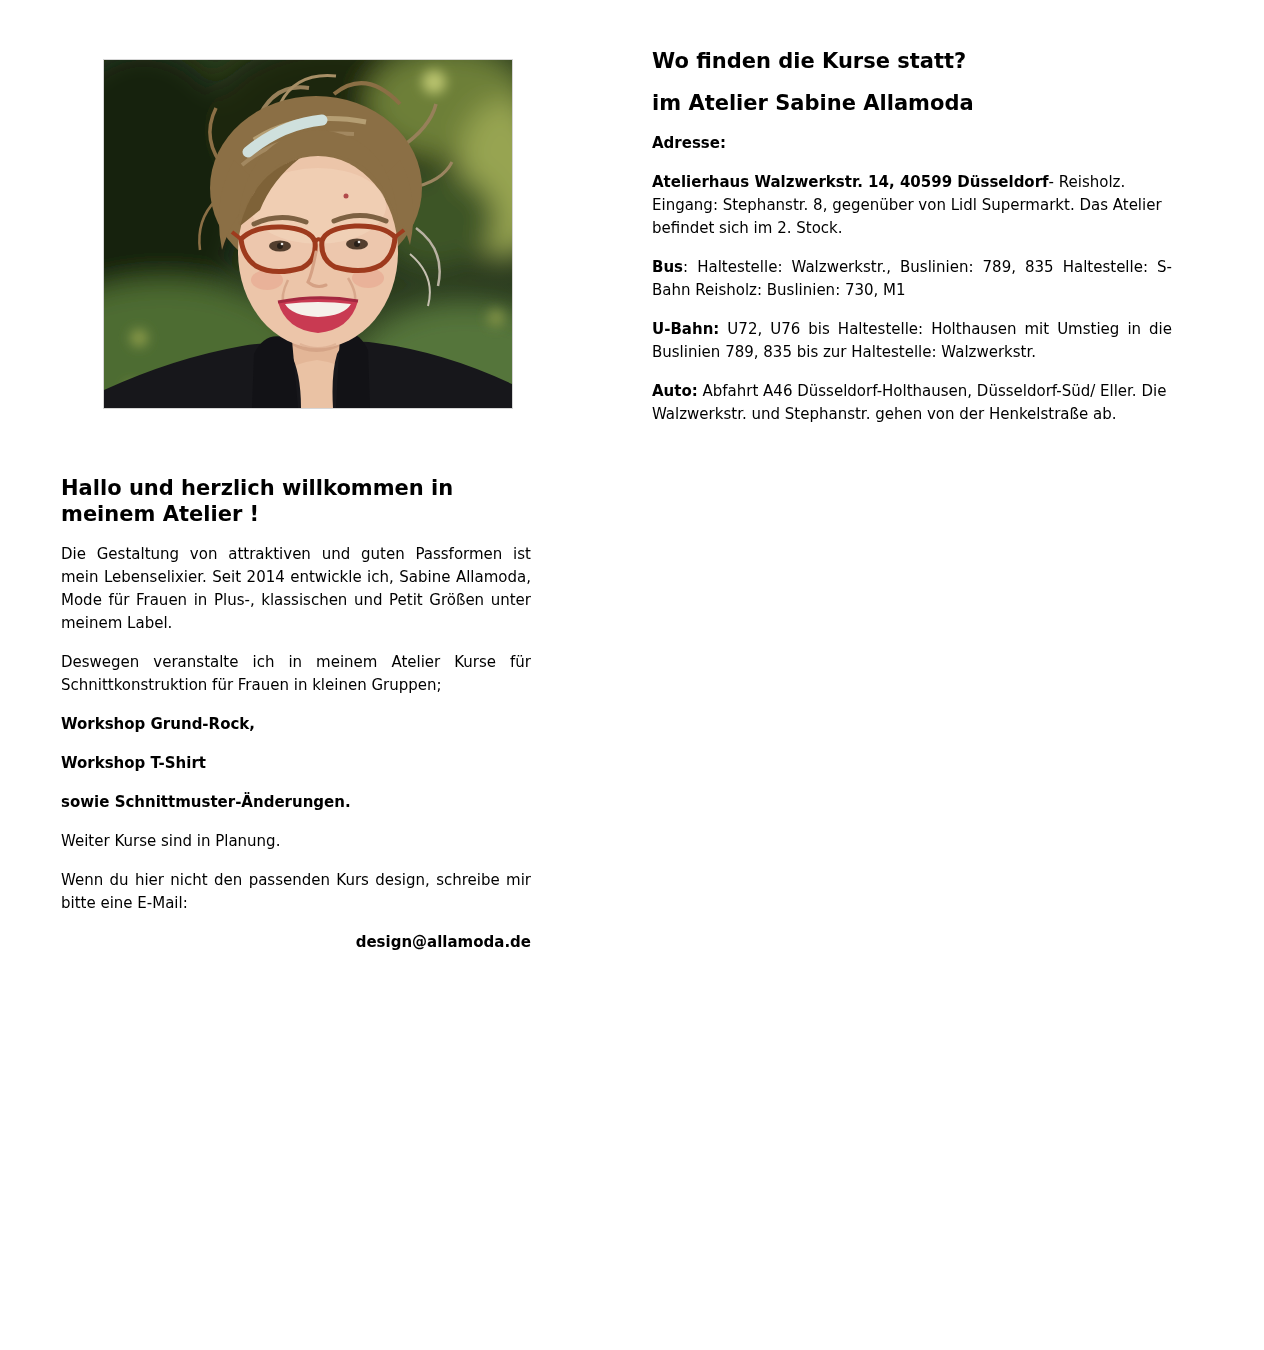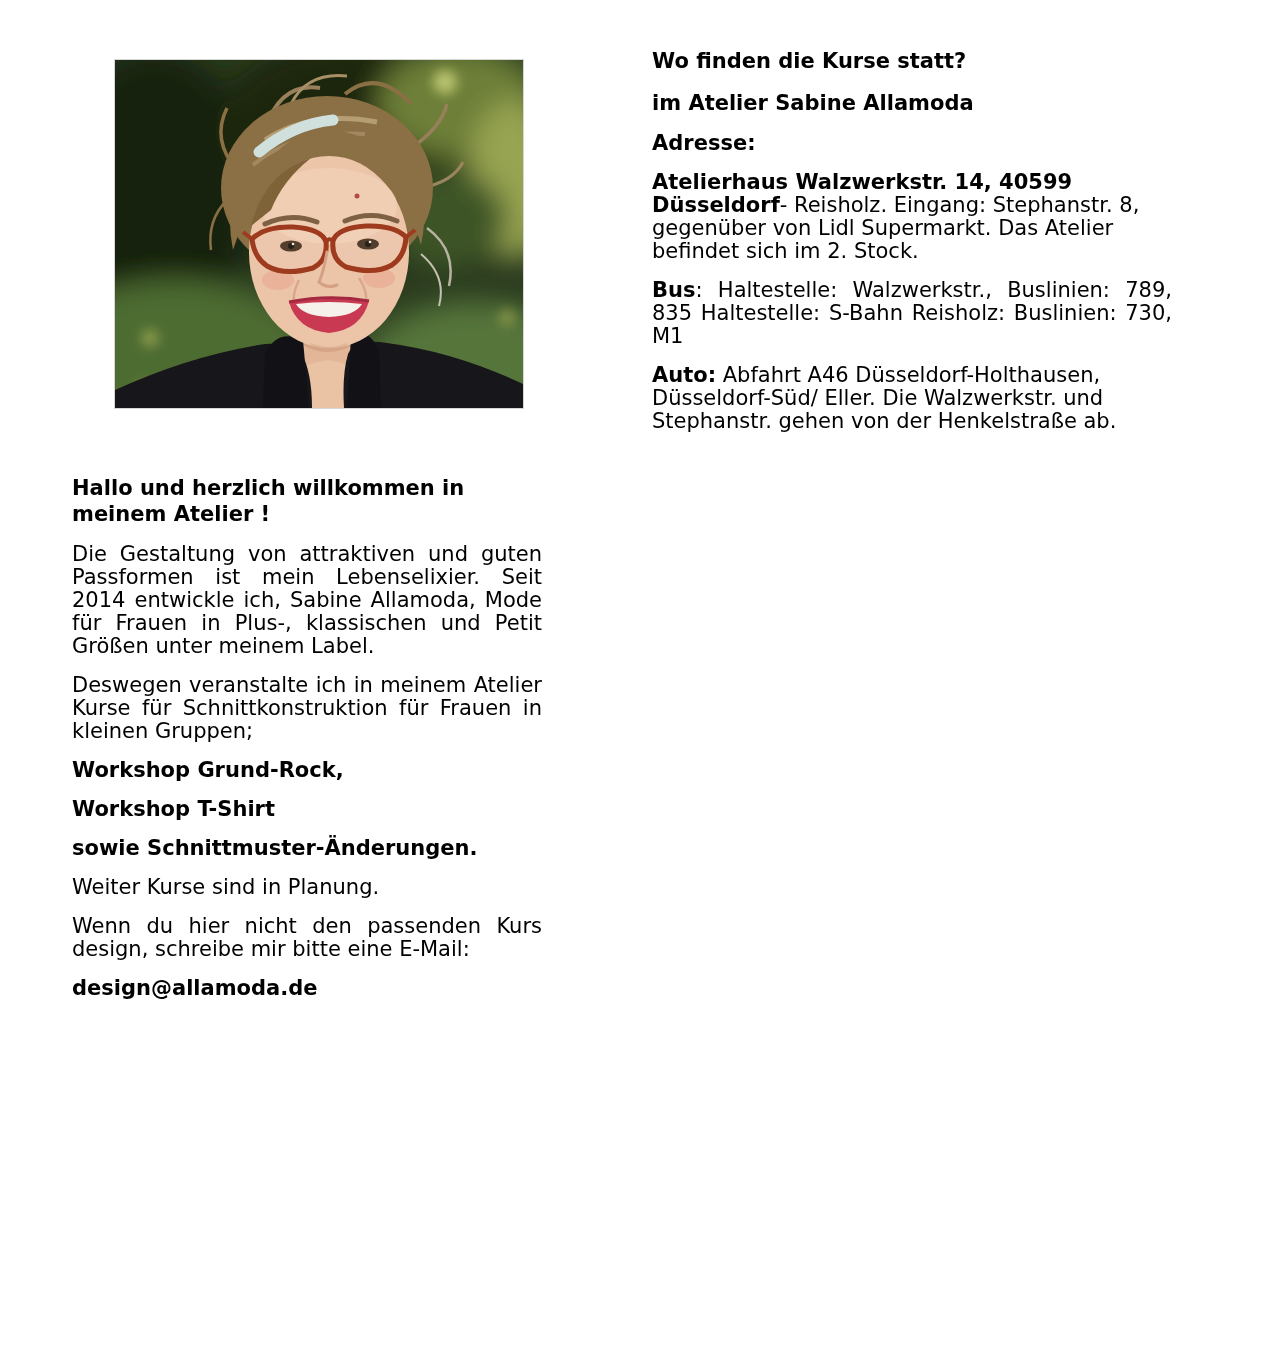--- a/index.html
+++ b/index.html
@@ -3,34 +3,34 @@
 <meta charset="utf-8">
 <style>
   html, body { margin: 0; padding: 0; background: #ffffff; }
   body {
     width: 1264px; height: 1350px;
     font-family: "DejaVu Sans", "Liberation Sans", sans-serif;
     color: #000000;
     -webkit-font-smoothing: antialiased;
   }
   .page { position: relative; width: 1264px; height: 1350px; overflow: hidden; background: #ffffff; }
-  .col-left  { position: absolute; left: 72px;  top: 0;    width: 470px; }
+  .col-left  { position: absolute; left: 61px;  top: 0;    width: 470px; }
   .col-right { position: absolute; left: 652px; top: 48px; width: 520px; }
   .photo-frame {
     margin: 60px 0 67px 43px;
     width: 408px; height: 348px;
     outline: 1px solid #d6d6d6;
     overflow: hidden;
   }
   .photo-frame svg { display: block; }
-  .para { font-size: 21px; line-height: 23px; margin: 0 0 16px 0; }
+  .para { font-size: 15px; line-height: 23px; margin: 0 0 16px 0; }
   .head { font-size: 21px; line-height: 26px; font-weight: bold; margin: 0 0 16px 0; }
   .just { text-align: justify; }
   .bold { font-weight: bold; }
-  .center { text-align: left; }
+  .center { text-align: right; }
 </style>
 </head>
 <body>
 
 <div class="page">
 
   <div class="col-left">
 
     <div class="photo-frame">
       <svg width="408" height="348" viewBox="0 0 408 348" xmlns="http://www.w3.org/2000/svg">
@@ -157,17 +157,18 @@
     <div class="head">Wo finden die Kurse statt?</div>
     <div class="head">im Atelier Sabine Allamoda</div>
 
     <p class="para bold">Adresse:</p>
 
     <p class="para"><span class="bold">Atelierhaus Walzwerkstr. 14, 40599 Düsseldorf</span><span>- Reisholz. Eingang: Stephanstr. 8, gegenüber von Lidl Supermarkt. Das Atelier befindet sich im 2. Stock.</span></p>
 
 
     <p class="para just"><span class="bold">Bus</span><span>: Haltestelle: Walzwerkstr., Buslinien: 789, 835 Haltestelle: S-Bahn Reisholz: Buslinien: 730, M1</span></p>
 
+    <p class="para just"><span class="bold">U-Bahn:</span><span> U72, U76 bis Haltestelle: Holthausen mit Umstieg in die Buslinien 789, 835 bis zur Haltestelle: Walzwerkstr.</span></p>
 
     <p class="para"><span class="bold">Auto:</span><span> Abfahrt A46 Düsseldorf-Holthausen, Düsseldorf-Süd/ Eller.  Die Walzwerkstr. und Stephanstr. gehen von der Henkelstraße ab.</span></p>
   </div>
 
 </div>
 
 </body></html>

